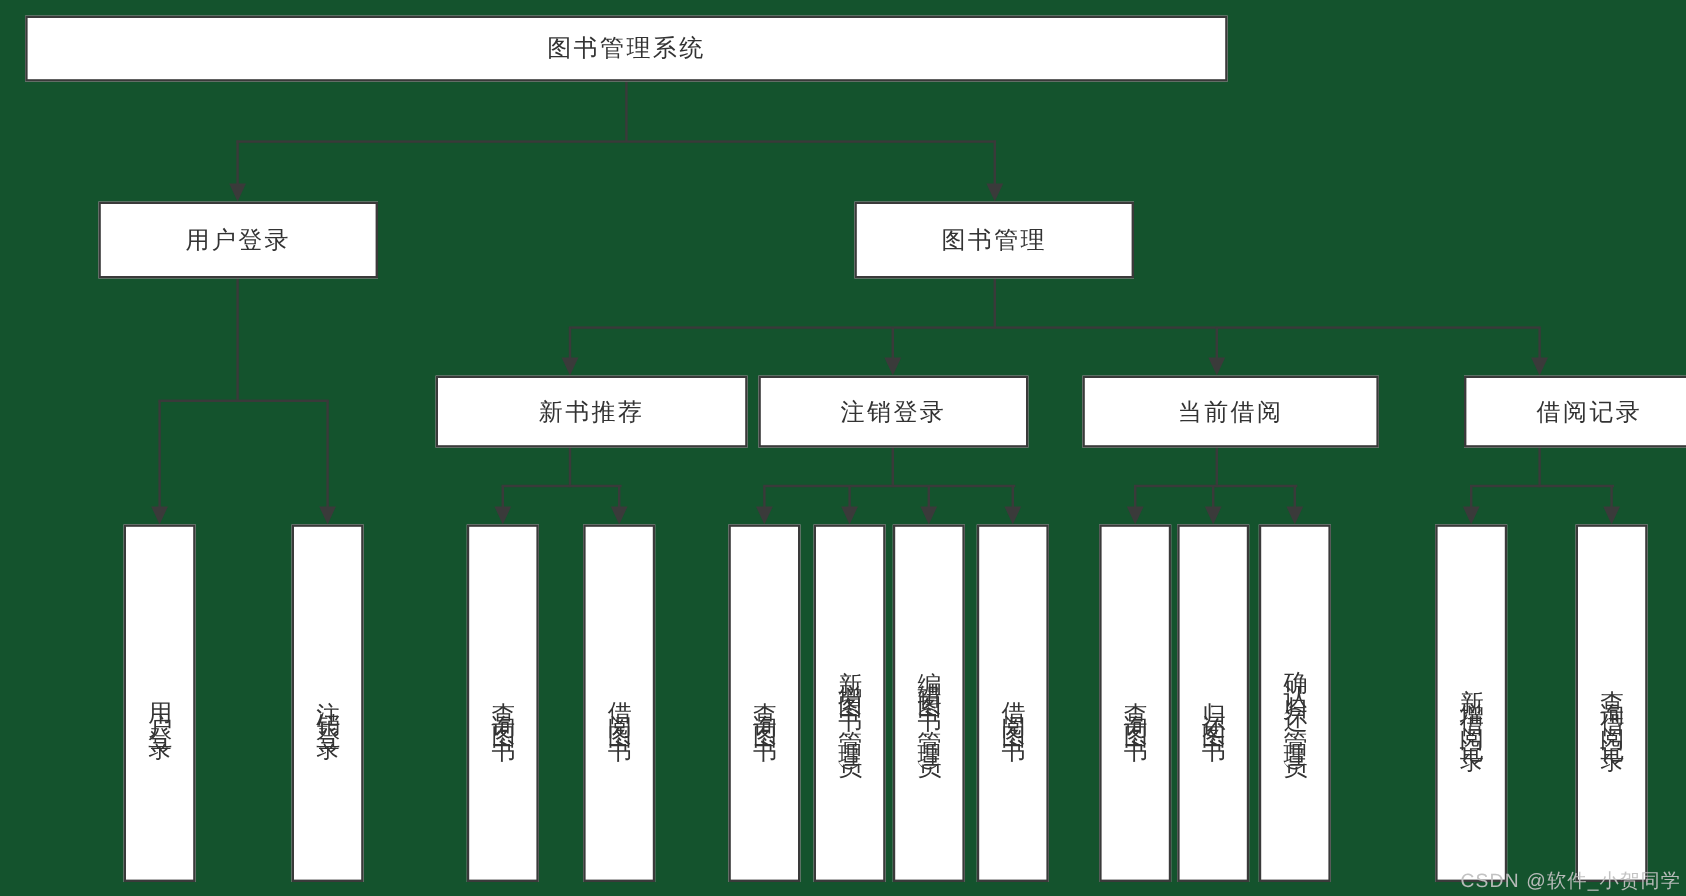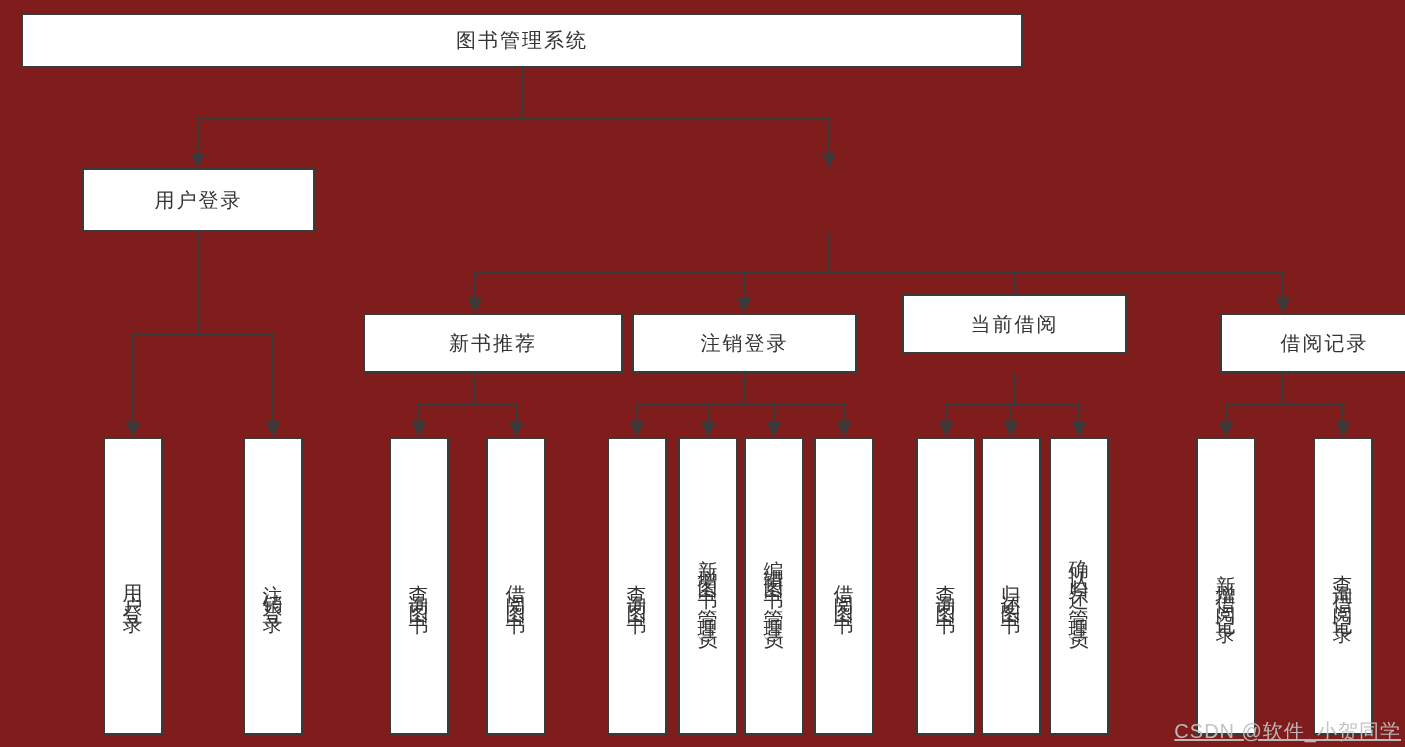--- a/index.html
+++ b/index.html
@@ -1,20 +1,20 @@
 <!DOCTYPE html>
 <html><head>
 <meta charset="utf-8">
 <style>
   * { margin:0; padding:0; box-sizing:border-box; }
   html,body { background:#ffffff; }
   body { font-family:"Liberation Sans","DejaVu Sans",sans-serif; }
   .canvas {
     position:relative; width:1405px; height:747px;
-    background:#7f1d1d; overflow:hidden;
+    background:#14532d; overflow:hidden;
   }
   .node {
     position:absolute; border:2px solid #3a3a3a; background:#ffffff;
     display:flex; align-items:center; justify-content:center;
     font-size:20px; color:#333333; letter-spacing:2px; text-align:center;
     z-index:2;
   }
   .vnode {
     writing-mode:vertical-rl; text-orientation:mixed;
     letter-spacing:10px; line-height:1; padding-top:6px;
@@ -22,39 +22,40 @@
   .hline { position:absolute; height:2px; background:#3a3a3a; z-index:1; }
   .vline { position:absolute; width:2px; background:#3a3a3a; z-index:1; }
   .arrow { position:absolute; width:14px; z-index:1; }
   .arrow .shaft { position:absolute; left:6px; top:0; bottom:13px; width:2px; background:#3a3a3a; }
   .arrow .head {
     position:absolute; left:0; bottom:0; width:0; height:0;
     border-left:7px solid transparent; border-right:7px solid transparent;
     border-top:15px solid #3a3a3a;
   }
   .watermark {
-    position:absolute; right:4px; bottom:2px; font-size:20px;
-    color:#c0c0c0; letter-spacing:1px; z-index:6; opacity:0.95;text-decoration:underline;
+    position:absolute; right:4px; bottom:2px; font-size:16px;
+    color:#c0c0c0; letter-spacing:1px; z-index:6; opacity:0.95;
   }
 </style>
 </head>
 <body>
 
 <div class="canvas">
 
   <div class="node" style="left:21px;top:13px;width:1002px;height:55px">图书管理系统</div>
 
   <div class="node" style="left:82px;top:168px;width:233px;height:64px">用户登录</div>
 
+  <div class="node" style="left:712px;top:168px;width:233px;height:64px">图书管理</div>
 
   <div class="node" style="left:363px;top:313px;width:260px;height:60px">新书推荐</div>
 
   <div class="node" style="left:632px;top:313px;width:225px;height:60px">注销登录</div>
 
-  <div class="node" style="left:902px;top:294px;width:225px;height:60px">当前借阅</div>
+  <div class="node" style="left:902px;top:313px;width:247px;height:60px">当前借阅</div>
 
   <div class="node" style="left:1220px;top:313px;width:209px;height:60px">借阅记录</div>
 
   <div class="node vnode" style="left:103px;top:437px;width:60px;height:298px">用户登录</div>
 
   <div class="node vnode" style="left:243px;top:437px;width:60px;height:298px">注销登录</div>
 
   <div class="node vnode" style="left:389px;top:437px;width:60px;height:298px">查询图书</div>
 
   <div class="node vnode" style="left:486px;top:437px;width:60px;height:298px">借阅图书</div>

